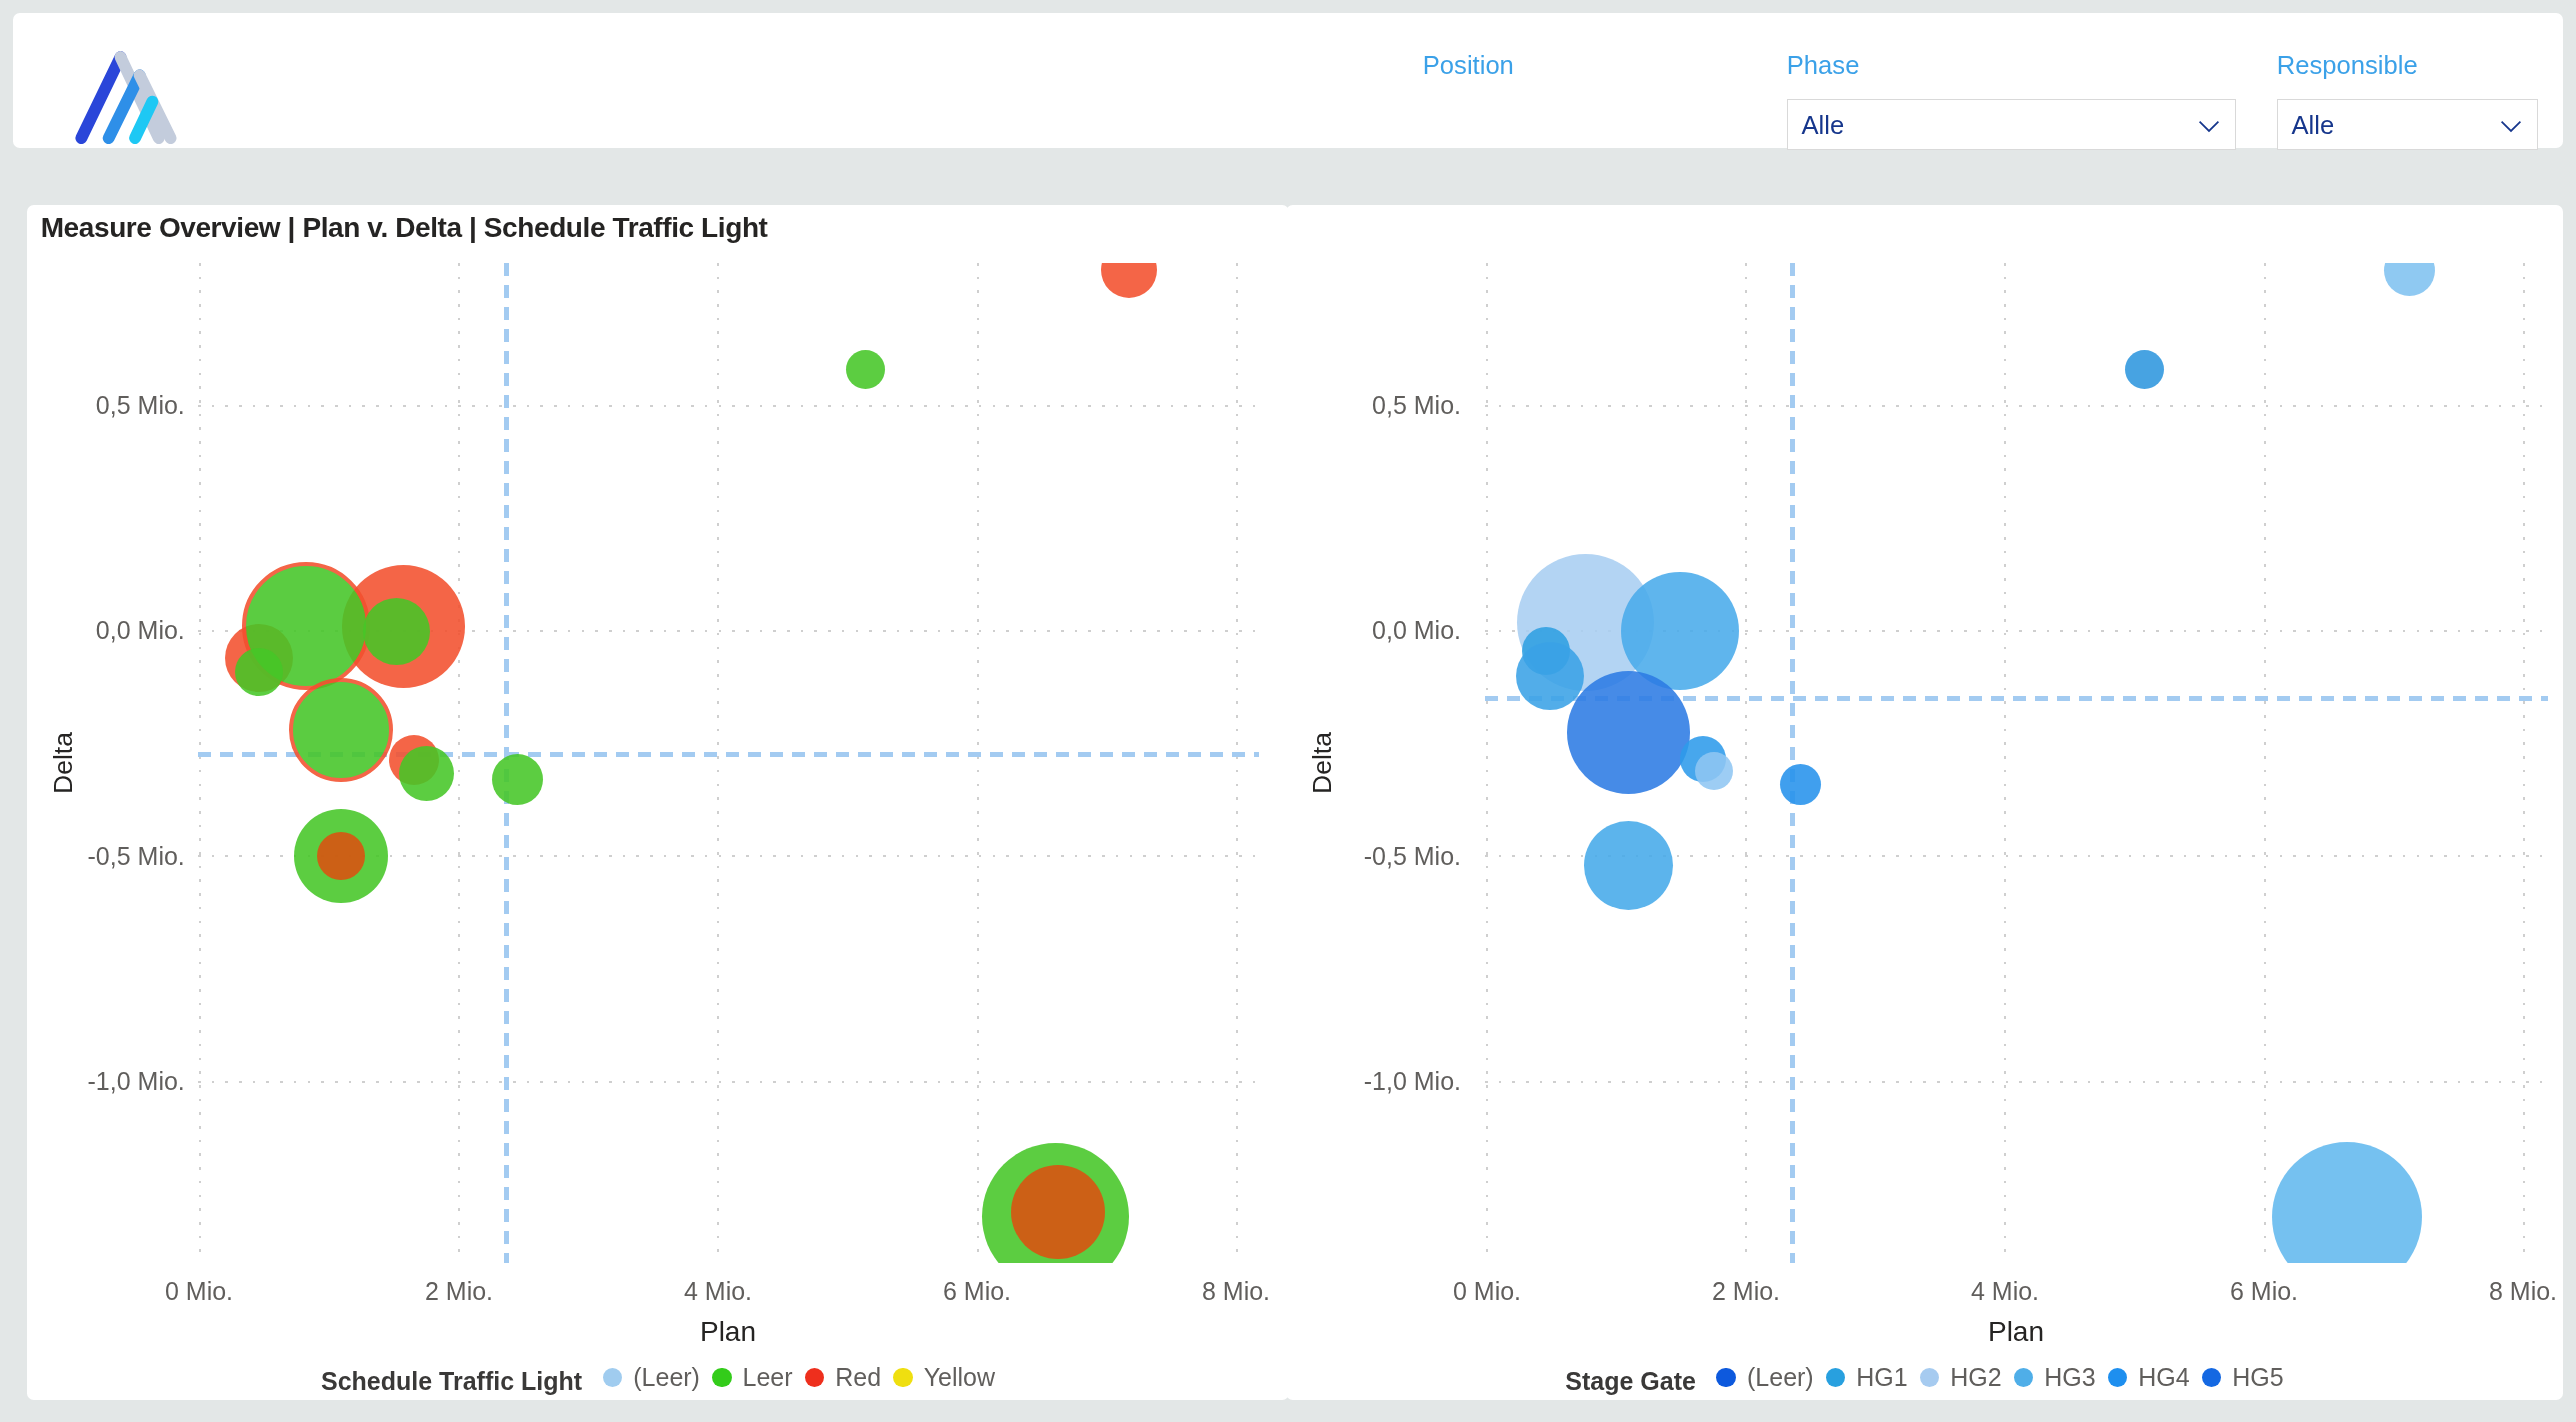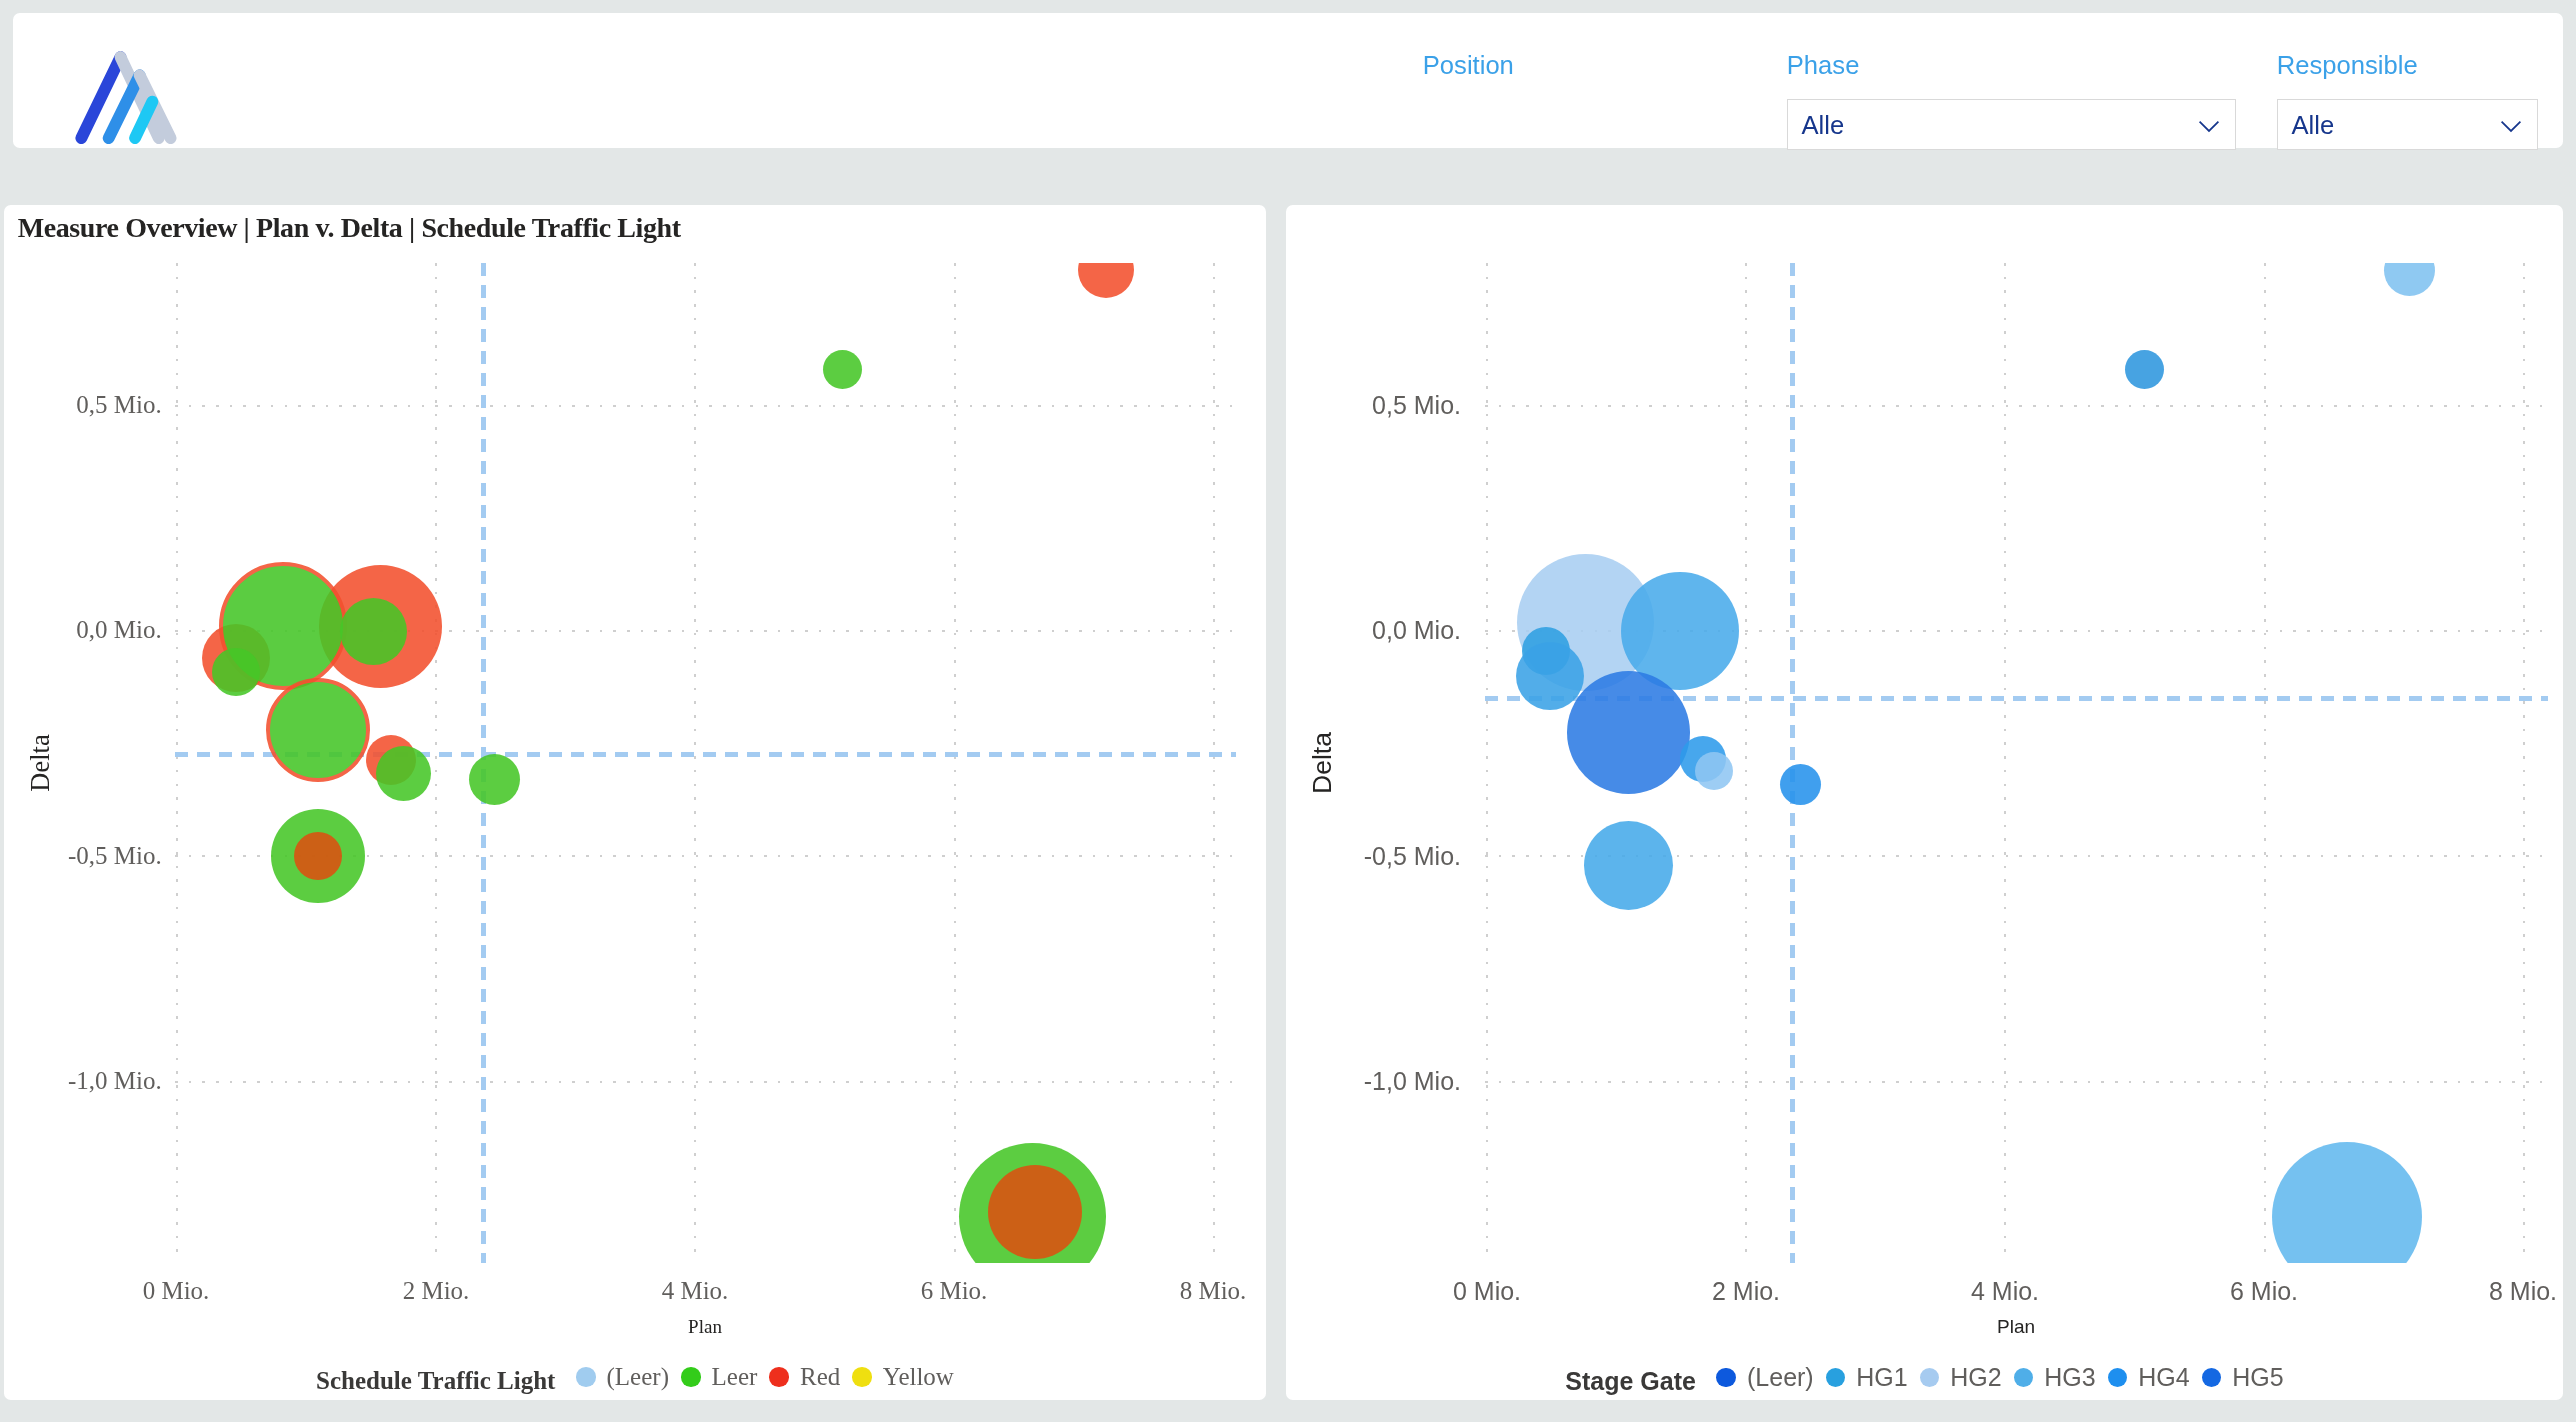--- a/index.html
+++ b/index.html
@@ -2,21 +2,21 @@
 <html style="font-size:13.7px"><head>
 <meta charset="utf-8">
 <style>
   html,body{margin:0;padding:0;}
   body{
     width:2576px;height:1422px;position:relative;overflow:hidden;
     background:#E3E7E7;font-family:"Liberation Sans",sans-serif;
   }
   .card{position:absolute;background:#fff;border-radius:6.8px;}
   #header-card{left:12.8px;top:12.8px;width:2550px;height:135px;}
-  #chart-card-0{left:4px;top:205px;width:1262px;height:1195px;font-family:Liberation Serif, serif;}
+  #chart-card-0{left:27px;top:205px;width:1262px;height:1195px;}
   #chart-card-1{left:1286px;top:205px;width:1277px;height:1195px;}
   .chart-title{
     position:absolute;left:13.7px;top:6.8px;font-size:28px;font-weight:700;
     letter-spacing:-0.4px;color:#252423;white-space:nowrap;
   }
   .filter{position:absolute;top:38px;}
   .filter-label{font-size:25.6px;color:#3BA1E8;margin-bottom:19px;}
   .filter-box{
     position:relative;height:51px;background:#fff;border:0.9px solid #D9D9D9;
     font-size:25.6px;color:#16368C;line-height:51px;padding-left:13.7px;
@@ -28,21 +28,21 @@
     background:repeating-linear-gradient(180deg,#CFCFCF 0 2.6px,transparent 2.6px 13.7px);}
   .gridh{position:absolute;height:1.7px;left:0;right:0;
     background:repeating-linear-gradient(90deg,#CFCFCF 0 2.6px,transparent 2.6px 13.7px);}
   .avgv{position:absolute;width:5.1px;top:0;bottom:0;
     background:repeating-linear-gradient(180deg,#A3CBF1 0 12.8px,transparent 12.8px 22px);}
   .avgh{position:absolute;height:5.1px;left:0;right:0;
     background:repeating-linear-gradient(90deg,#A3CBF1 0 12.8px,transparent 12.8px 22px);}
   .bubble{position:absolute;border-radius:50%;opacity:0.88;}
   .xtick{position:absolute;font-size:25px;color:#605E5C;transform:translateX(-50%);white-space:nowrap;}
   .ytick{position:absolute;font-size:25px;color:#605E5C;width:145px;text-align:right;white-space:nowrap;}
-  .xaxis-title{position:absolute;font-size:19px;color:#252423;transform:translateX(-50%);}
+  .xaxis-title{position:absolute;font-size:28px;color:#252423;transform:translateX(-50%);}
   .yaxis-title{position:absolute;font-size:26.5px;color:#252423;transform:translate(-50%,-50%) rotate(-90deg);}
   .legend{
     position:absolute;left:0;right:0;display:flex;justify-content:center;
     align-items:center;gap:12px;font-size:25px;color:#605E5C;white-space:nowrap;
   }
   .legend-title{font-weight:700;color:#3A3938;margin-right:8.5px;margin-top:8px;}
   .legend-item{display:flex;align-items:center;gap:11px;cursor:pointer;}
   .legend-dot{width:19.6px;height:19.6px;border-radius:50%;flex:0 0 auto;}
 </style>
 </head>

